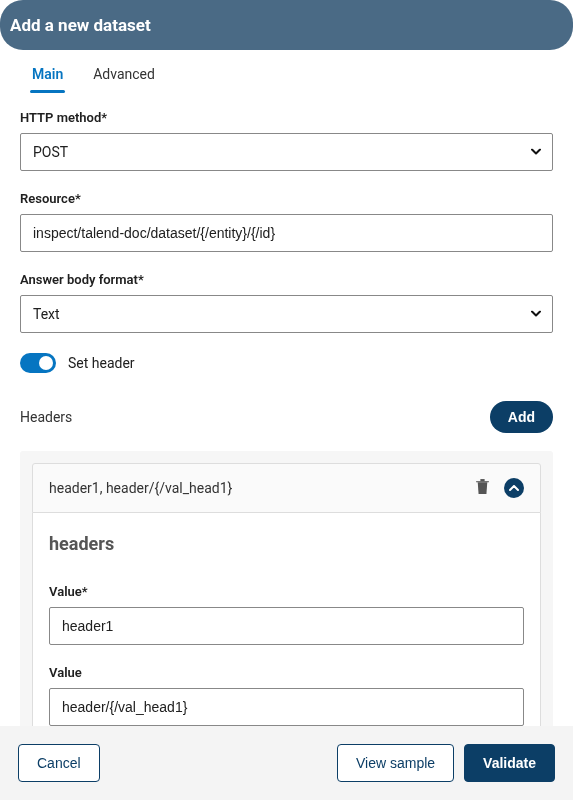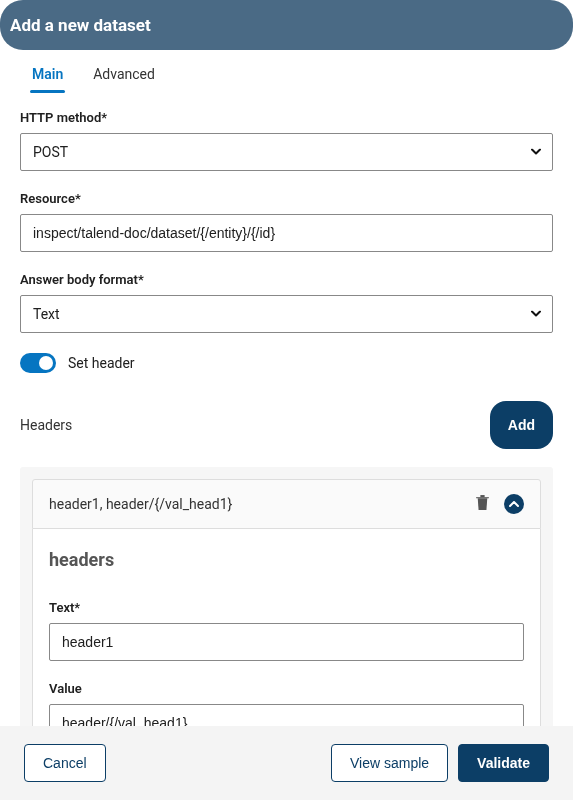--- a/index.html
+++ b/index.html
@@ -113,21 +113,21 @@
     justify-content: space-between;
     align-items: center;
     margin-bottom: 18px;
   }
   .section-label { font-size: 14px; color: #333; }
   .add-btn {
     background: #0c3e66;
     color: #fff;
     border: none;
     border-radius: 16px;
-    padding: 16px 18px;
+    padding: 8px 18px;
     font-weight: 600;
     font-size: 14px;
     cursor: pointer;
   }
   .headers-card {
     background: #f6f6f6;
     border-radius: 3px;
     padding: 12px;
   }
   .collapse-header {
@@ -169,21 +169,21 @@
     padding: 20px 16px 30px 16px;
   }
   .collapse-heading {
     font-size: 18px;
     font-weight: 700;
     color: #555;
     margin-bottom: 30px;
   }
   .footer {
     background: #f4f4f4;
-    padding: 18px 24px;
+    padding: 18px 18px;
     display: flex;
     justify-content: space-between;
     align-items: center;
   }
   .btn {
     border-radius: 4px;
     padding: 10px 18px;
     font-size: 14px;
     cursor: pointer;
     font-weight: 500;
@@ -269,21 +269,21 @@
           <svg width="10" height="7" viewBox="0 0 10 7">
               <path d="M1 5 L5 1 L9 5" stroke="#fff" stroke-width="2" fill="none" stroke-linecap="round" stroke-linejoin="round"></path>
             </svg>
         </span>
       </div>
     </div>
     <div class="collapse-body">
       <div class="collapse-heading">headers</div>
 
       <div class="field-group">
-        <label class="field-label">Text*</label>
+        <label class="field-label">Value*</label>
         <input type="text" class="text-input" value="header1" style="">
       </div>
 
       <div class="field-group" style="margin-bottom:0">
         <label class="field-label">Value</label>
         <input type="text" class="text-input" value="header/{/val_head1}" style="">
       </div>
     </div>
   </div>
 

